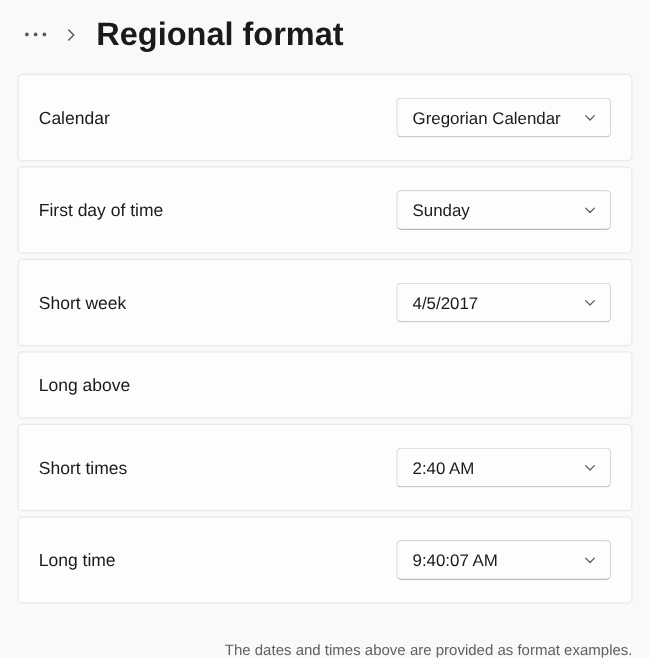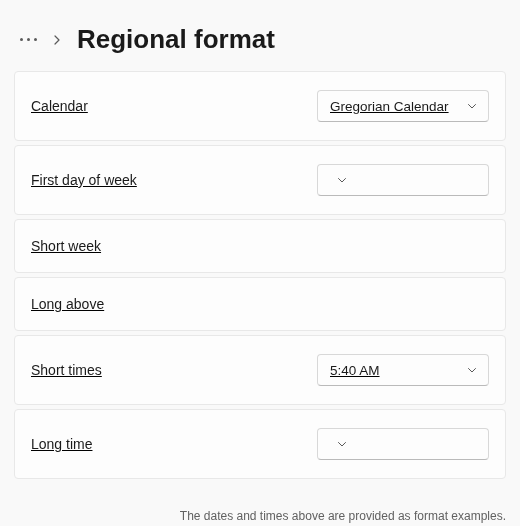--- a/index.html
+++ b/index.html
@@ -11,21 +11,20 @@
       font-family: "Segoe UI", -apple-system, BlinkMacSystemFont, sans-serif;
       background: #f9f9f9;
       width: 520px;
       height: 526px;
       overflow: hidden;
     }
     .header {
       display: flex;
       align-items: center;
       padding: 12px 16px 16px 16px;
-      margin-top: 12px;
     }
     .more-icon {
       display: flex;
       align-items: center;
       gap: 4px;
       padding: 4px;
       margin-right: 8px;
     }
     .dot {
       width: 3px;
@@ -41,21 +40,20 @@
       align-items: center;
       justify-content: center;
     }
     .page-title {
       font-size: 26px;
       font-weight: 600;
       color: #1a1a1a;
     }
     .content {
       padding: 0 14px;
-      text-decoration: underline;
     }
     .setting-card {
       background: #fdfdfd;
       border: 1px solid #e8e8e8;
       border-radius: 4px;
       padding: 18px 16px;
       margin-bottom: 4px;
       display: flex;
       align-items: center;
       justify-content: space-between;
@@ -127,53 +125,63 @@
       <span class="dropdown-value">Gregorian Calendar</span>
       <span class="chevron-down">
         <svg width="10" height="10" viewBox="0 0 10 10">
             <path d="M1.5 3.5 L5 7 L8.5 3.5" stroke="#5a5a5a" stroke-width="1" fill="none" stroke-linecap="round" stroke-linejoin="round"></path>
           </svg>
       </span>
     </div>
   </div>
 
   <div class="setting-card">
-    <span class="setting-label">First day of week</span>
+    <span class="setting-label">First day of time</span>
     <div class="dropdown">
+      <span class="dropdown-value">Sunday</span>
       <span class="chevron-down">
         <svg width="10" height="10" viewBox="0 0 10 10">
             <path d="M1.5 3.5 L5 7 L8.5 3.5" stroke="#5a5a5a" stroke-width="1" fill="none" stroke-linecap="round" stroke-linejoin="round"></path>
           </svg>
       </span>
     </div>
   </div>
 
   <div class="setting-card">
     <span class="setting-label">Short week</span>
+    <div class="dropdown">
+      <span class="dropdown-value">4/5/2017</span>
+      <span class="chevron-down">
+        <svg width="10" height="10" viewBox="0 0 10 10">
+            <path d="M1.5 3.5 L5 7 L8.5 3.5" stroke="#5a5a5a" stroke-width="1" fill="none" stroke-linecap="round" stroke-linejoin="round"></path>
+          </svg>
+      </span>
+    </div>
   </div>
 
   <div class="setting-card">
     <span class="setting-label">Long above</span>
   </div>
 
   <div class="setting-card">
     <span class="setting-label">Short times</span>
     <div class="dropdown">
-      <span class="dropdown-value">5:40 AM</span>
+      <span class="dropdown-value">2:40 AM</span>
       <span class="chevron-down">
         <svg width="10" height="10" viewBox="0 0 10 10">
             <path d="M1.5 3.5 L5 7 L8.5 3.5" stroke="#5a5a5a" stroke-width="1" fill="none" stroke-linecap="round" stroke-linejoin="round"></path>
           </svg>
       </span>
     </div>
   </div>
 
   <div class="setting-card">
     <span class="setting-label">Long time</span>
     <div class="dropdown">
+      <span class="dropdown-value">9:40:07 AM</span>
       <span class="chevron-down">
         <svg width="10" height="10" viewBox="0 0 10 10">
             <path d="M1.5 3.5 L5 7 L8.5 3.5" stroke="#5a5a5a" stroke-width="1" fill="none" stroke-linecap="round" stroke-linejoin="round"></path>
           </svg>
       </span>
     </div>
   </div>
 
 </div>
 

